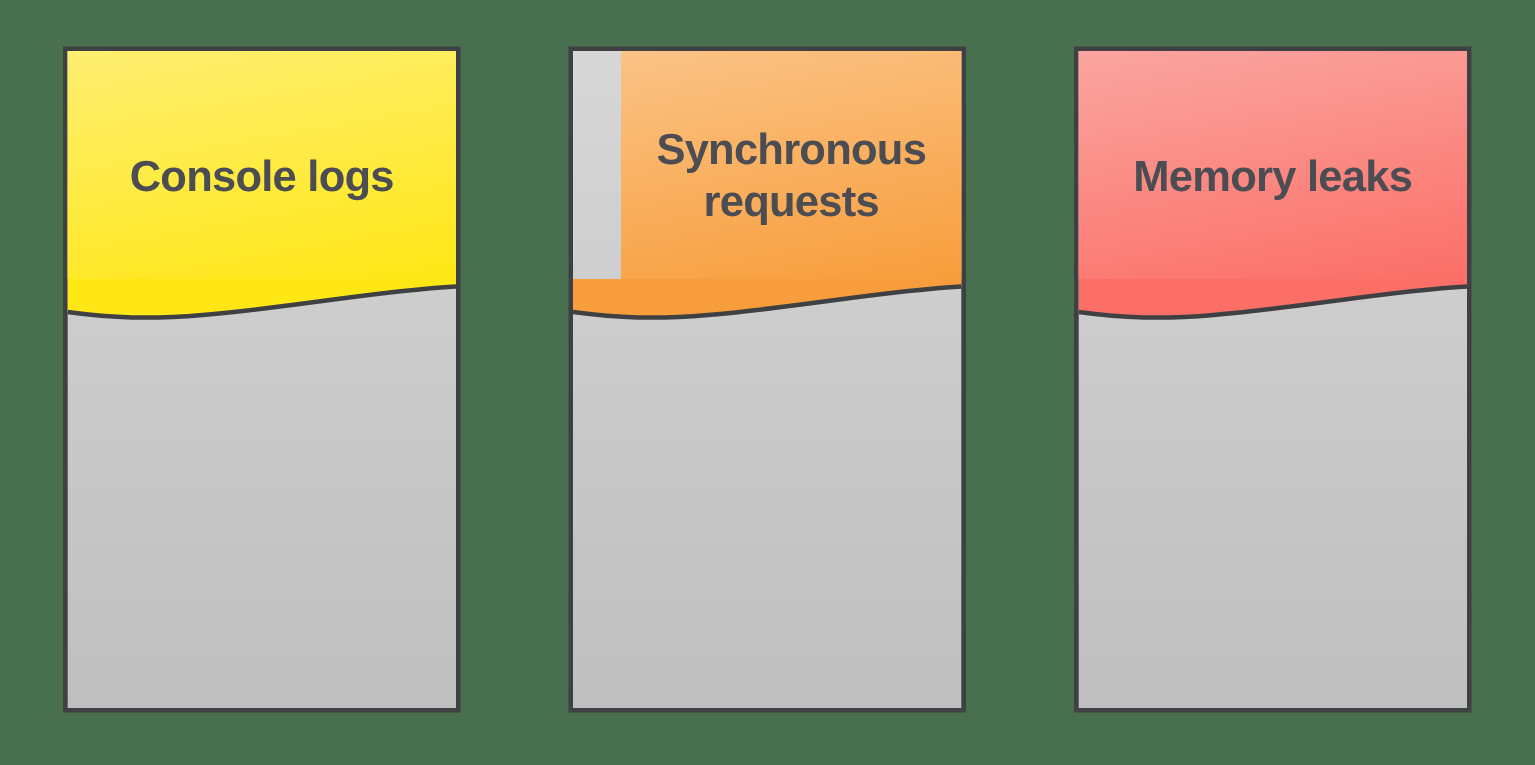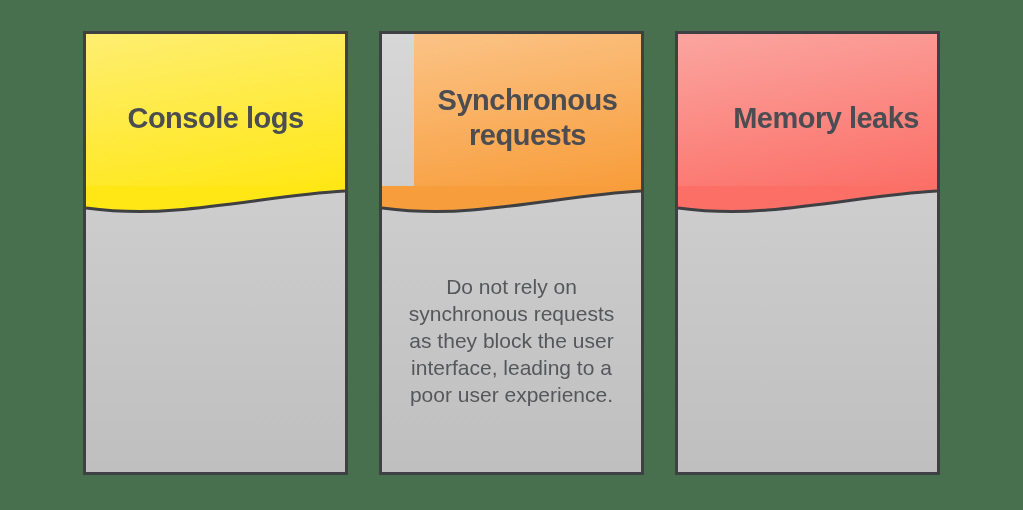--- a/index.html
+++ b/index.html
@@ -9,21 +9,21 @@
   body {
     width: 1023px;
     height: 510px;
     background: #49704e;
     font-family: "Liberation Sans", sans-serif;
     overflow: hidden;
   }
   .cards-row {
     display: flex;
     justify-content: center;
-    gap: 31px;
+    gap: 72px;
     padding-top: 31px;
   }
   .card {
     width: 259px;
     height: 438px;
     border: 3px solid #3f4043;
     background: linear-gradient(180deg, #d7d7d7 0%, #c9c9c9 55%, #bfbfbf 100%);
     display: flex;
     flex-direction: column;
     flex-shrink: 0;
@@ -81,27 +81,24 @@
   </div>
 
   <div class="card">
     <div class="card-header" style="background: linear-gradient(170deg, rgb(251, 195, 134) 0%, rgb(248, 157, 59) 100%); margin-left: 32px;">
       <div class="card-title">Synchronous requests</div>
     </div>
     <svg class="wave-svg" viewBox="0 0 259 34" preserveAspectRatio="none">
       <path d="M0,0 L0,22 C30,26 55,27 90,24 C150,19 205,8 259,5 L259,0 Z" fill="#f89d3b"></path>
       <path d="M0,22 C30,26 55,27 90,24 C150,19 205,8 259,5" fill="none" stroke="#3f4043" stroke-width="3"></path>
     </svg>
-    <div class="card-body">
-      <div class="card-text">Do not rely on synchronous requests as they block the user interface, leading to a poor user experience.</div>
-    </div>
   </div>
 
   <div class="card">
-    <div class="card-header" style="background: linear-gradient(170deg, rgb(251, 165, 160) 0%, rgb(251, 111, 103) 100%); justify-content: flex-end;">
+    <div class="card-header" style="background: linear-gradient(170deg, rgb(251, 165, 160) 0%, rgb(251, 111, 103) 100%);">
       <div class="card-title">Memory leaks</div>
     </div>
     <svg class="wave-svg" viewBox="0 0 259 34" preserveAspectRatio="none">
       <path d="M0,0 L0,22 C30,26 55,27 90,24 C150,19 205,8 259,5 L259,0 Z" fill="#fb6f67"></path>
       <path d="M0,22 C30,26 55,27 90,24 C150,19 205,8 259,5" fill="none" stroke="#3f4043" stroke-width="3"></path>
     </svg>
   </div>
 
 </div>
 

